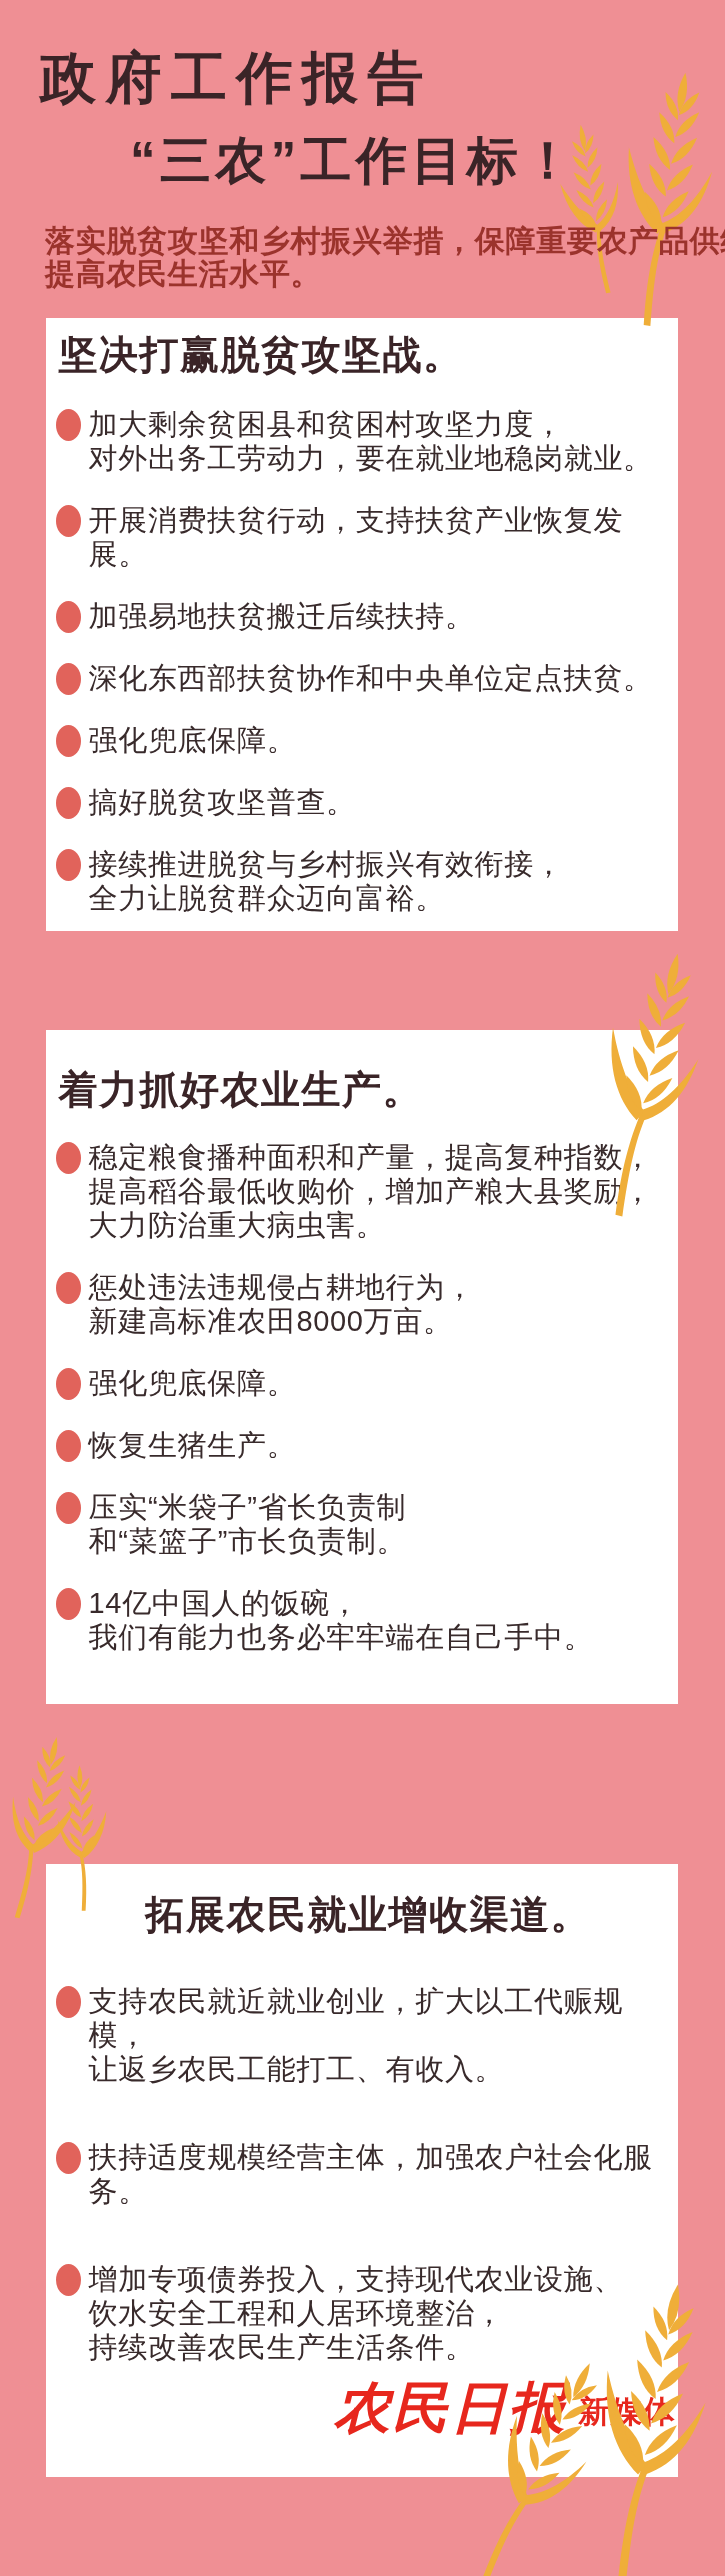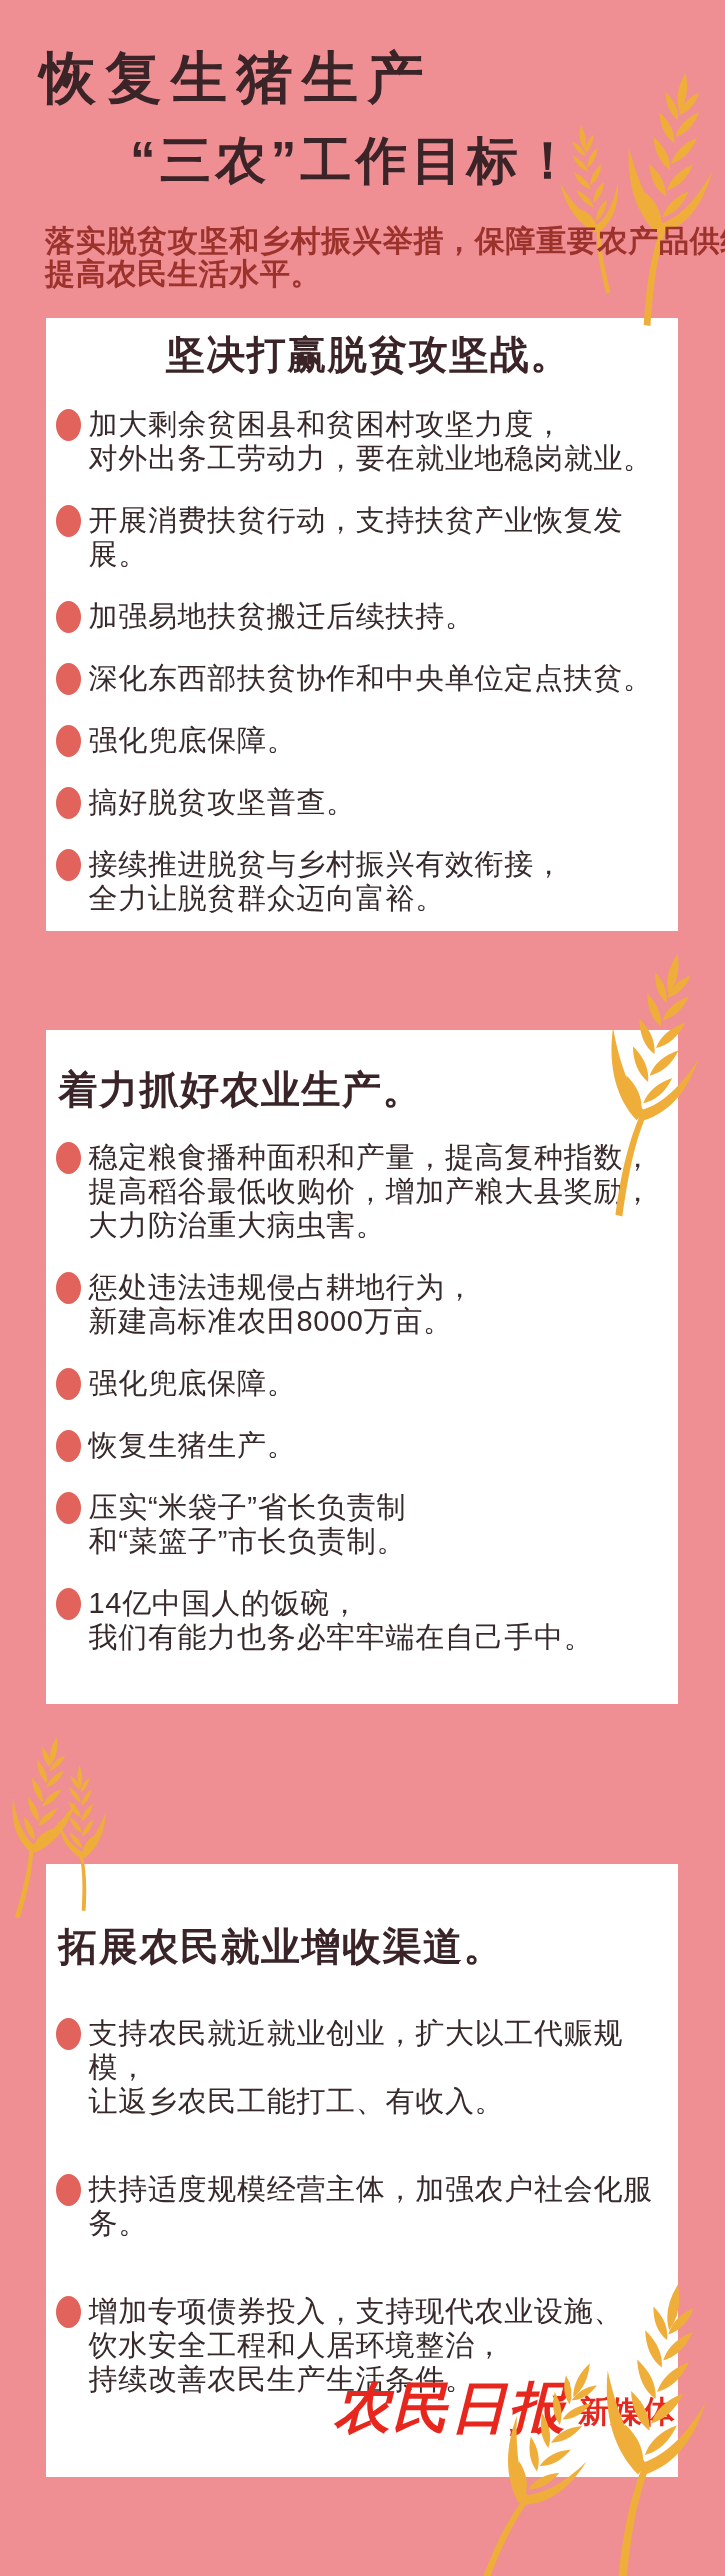--- a/index.html
+++ b/index.html
@@ -19,23 +19,23 @@
   .subtitle{position:absolute;left:45px;top:224px;font-size:30px;line-height:33px;font-weight:700;
           color:var(--subtitle-text);letter-spacing:0.7px;z-index:4;white-space:nowrap;}
 
   
   .card{position:absolute;left:46px;width:632px;background:var(--card);z-index:2;box-sizing:border-box;}
   #card1{top:318px;height:613px;}
   #card2{top:1030px;height:674px;}
   #card3{top:1864px;height:613px;}
   .card-title{font-size:39px;line-height:42px;font-weight:900;color:var(--title-text);
           letter-spacing:1.5px;margin:0 0 0 12.4px;white-space:nowrap;}
-  #card1 .card-title{padding-top:16px;text-align:center;}
+  #card1 .card-title{padding-top:16px;}
   #card2 .card-title{padding-top:39px;}
-  #card3 .card-title{padding-top:62px;}
+  #card3 .card-title{padding-top:30px;text-align:center;}
   .bullets{margin:0;padding:0 19px 0 10.2px;list-style:none;}
   #card1 .bullets{margin-top:31px;}
   #card2 .bullets{margin-top:29px;}
   #card3 .bullets{margin-top:48px;}
   .bullet{display:flex;align-items:flex-start;margin-bottom:28px;}
   #card3 .bullet{margin-bottom:54px;}
   .dot{flex:none;width:25px;height:32px;border-radius:50%;background:var(--bullet-dot);margin:1.5px 7.3px 0 0;}
   .bullet-text{font-size:29px;line-height:34px;font-weight:500;color:var(--body-text);letter-spacing:0.7px;}
 
   
@@ -74,21 +74,21 @@
       <path transform="translate(100 108) rotate(35)" d="M0 0 Q 13 -24 0 -56 Q -13 -24 0 0 Z"></path>
       <path transform="translate(100 80) rotate(-33)" d="M0 0 Q 12 -22 0 -50 Q -12 -22 0 0 Z"></path>
       <path transform="translate(100 72) rotate(33)" d="M0 0 Q 12 -22 0 -50 Q -12 -22 0 0 Z"></path>
       <path transform="translate(100 66)" d="M0 0 Q 14 -28 0 -64 Q -14 -28 0 0 Z"></path>
     </g>
   </defs>
 </svg>
 
 <div id="poster">
 
-  <div class="title1">恢复生猪生产</div>
+  <div class="title1">政府工作报告</div>
   <div class="title2">“三农”工作目标！</div>
   <div class="subtitle">落实脱贫攻坚和乡村振兴举措，保障重要农产品供给，<br>提高农民生活水平。</div>
 
   <svg class="wheat" id="wheat-top-right-main" viewBox="0 0 200 420">
       <use href="#wheat-ear"></use>
     </svg>
   <svg class="wheat" id="wheat-top-right-side" viewBox="0 0 200 420">
       <use href="#wheat-ear"></use>
     </svg>
   <svg class="wheat" id="wheat-mid-right" viewBox="0 0 200 420">

